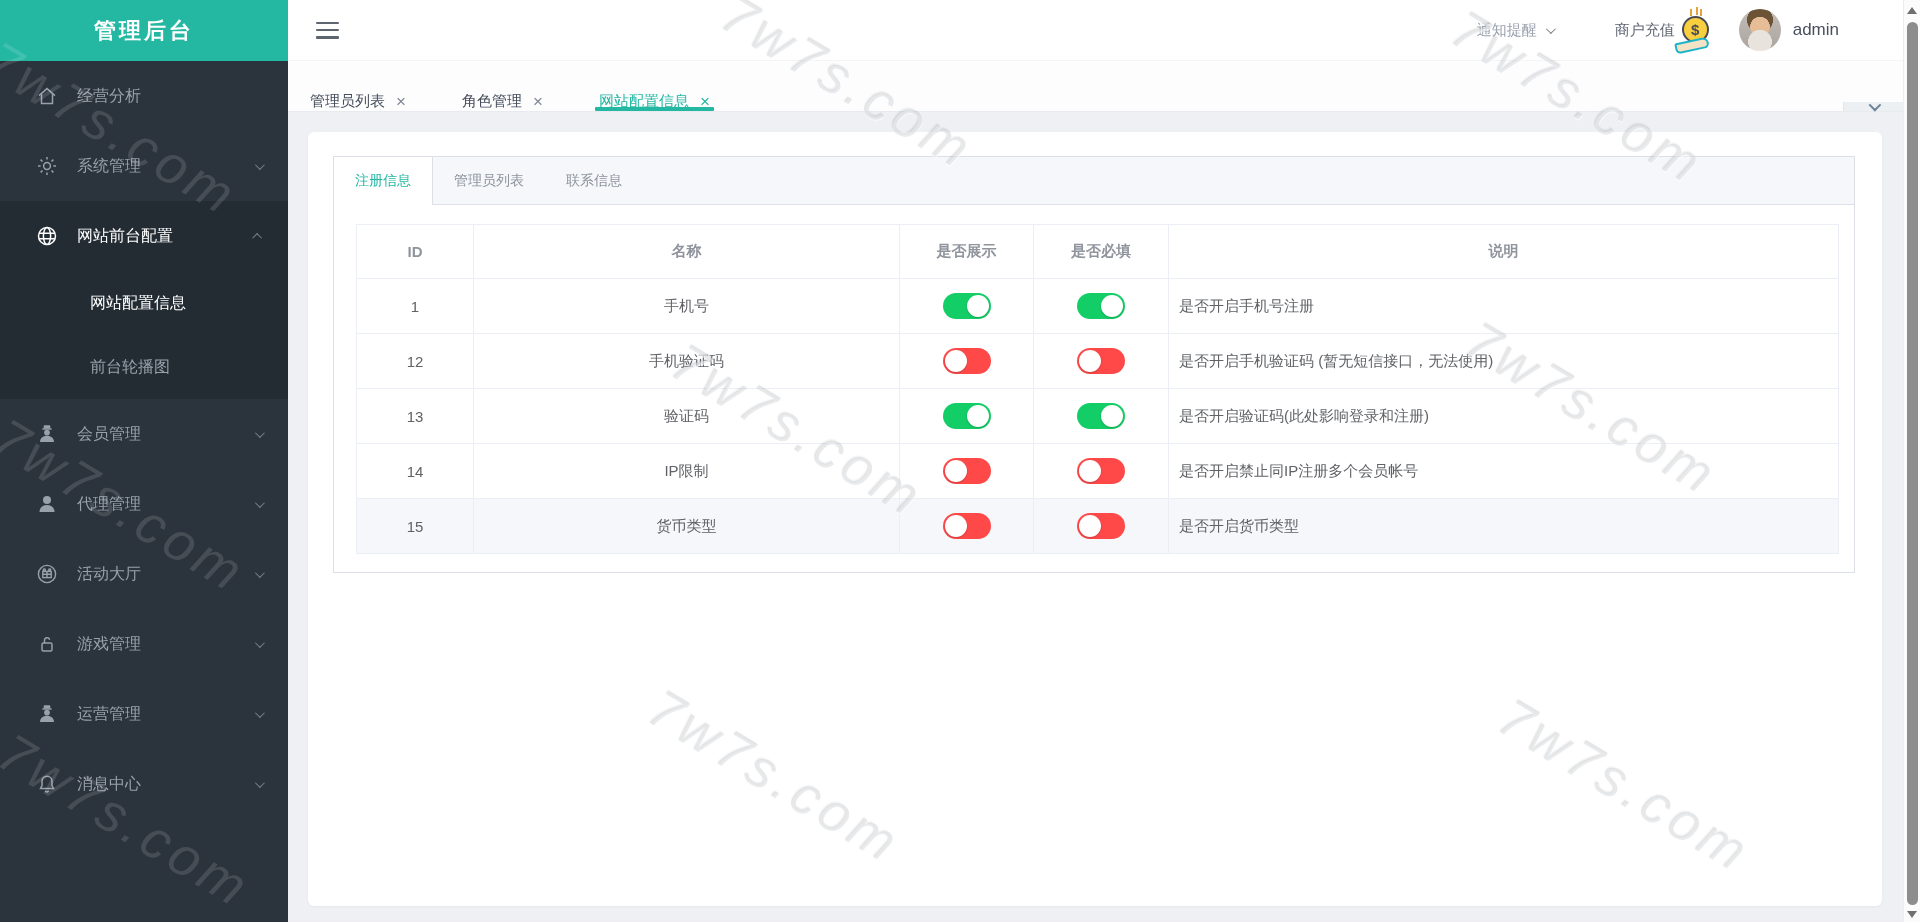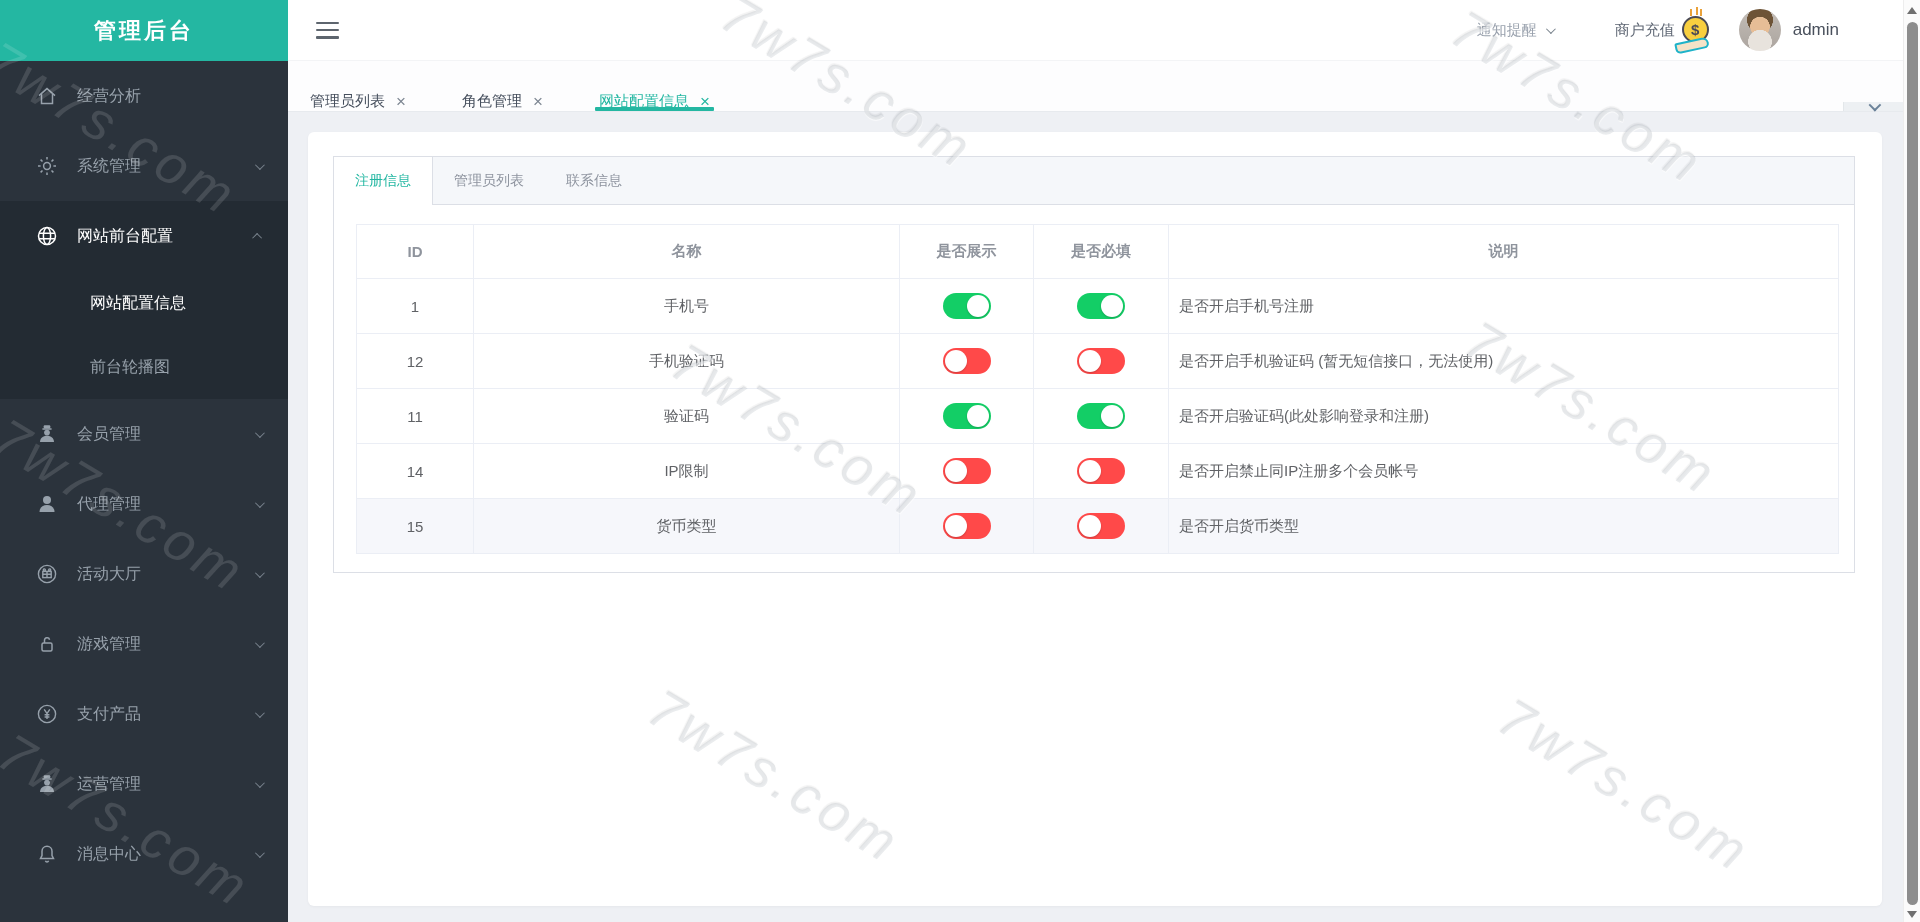--- a/index.html
+++ b/index.html
@@ -185,30 +185,20 @@
         <i class="chev sm "></i>
       </div>
       <div class="menu-item">
         <span class="mi-icon">
           <svg viewBox="0 0 24 24" fill="none" stroke="currentColor" stroke-width="1.5">
             <rect x="7" y="11" width="10" height="8" rx="1.5"></rect>
             <path d="M9.5 11V8.3a2.6 2.6 0 0 1 5.1-.6"></path>
           </svg>
         </span>
         <span class="mi-label">游戏管理</span>
-        <i class="chev sm "></i>
-      </div>
-      <div class="menu-item">
-        <span class="mi-icon">
-          <svg viewBox="0 0 24 24" fill="none" stroke="currentColor" stroke-width="1.4">
-            <circle cx="12" cy="12" r="8.6"></circle>
-            <path d="M9.2 7.4 12 11.6l2.8-4.2M12 11.6V17M9.6 12.8h4.8M9.6 15h4.8"></path>
-          </svg>
-        </span>
-        <span class="mi-label">支付产品</span>
         <i class="chev sm "></i>
       </div>
       <div class="menu-item">
         <span class="mi-icon">
           <svg viewBox="0 0 24 24" fill="currentColor">
             <rect x="8.7" y="3.2" width="6.6" height="3.4" rx="1"></rect>
             <rect x="7.2" y="6.2" width="9.6" height="1.6" rx="0.8"></rect>
             <circle cx="12" cy="10.6" r="2.9"></circle>
             <path d="M5 20c0-4 3-6.3 7-6.3s7 2.3 7 6.3z"></path>
           </svg>
@@ -314,21 +304,21 @@
                 <td class="desc">是否开启手机号注册</td>
               </tr>
               <tr class="">
                 <td>12</td>
                 <td>手机验证码</td>
                 <td><span class="switch off"><span class="knob"></span></span></td>
                 <td><span class="switch off"><span class="knob"></span></span></td>
                 <td class="desc">是否开启手机验证码 (暂无短信接口，无法使用)</td>
               </tr>
               <tr class="">
-                <td>11</td>
+                <td>13</td>
                 <td>验证码</td>
                 <td><span class="switch on"><span class="knob"></span></span></td>
                 <td><span class="switch on"><span class="knob"></span></span></td>
                 <td class="desc">是否开启验证码(此处影响登录和注册)</td>
               </tr>
               <tr class="">
                 <td>14</td>
                 <td>IP限制</td>
                 <td><span class="switch off"><span class="knob"></span></span></td>
                 <td><span class="switch off"><span class="knob"></span></span></td>

